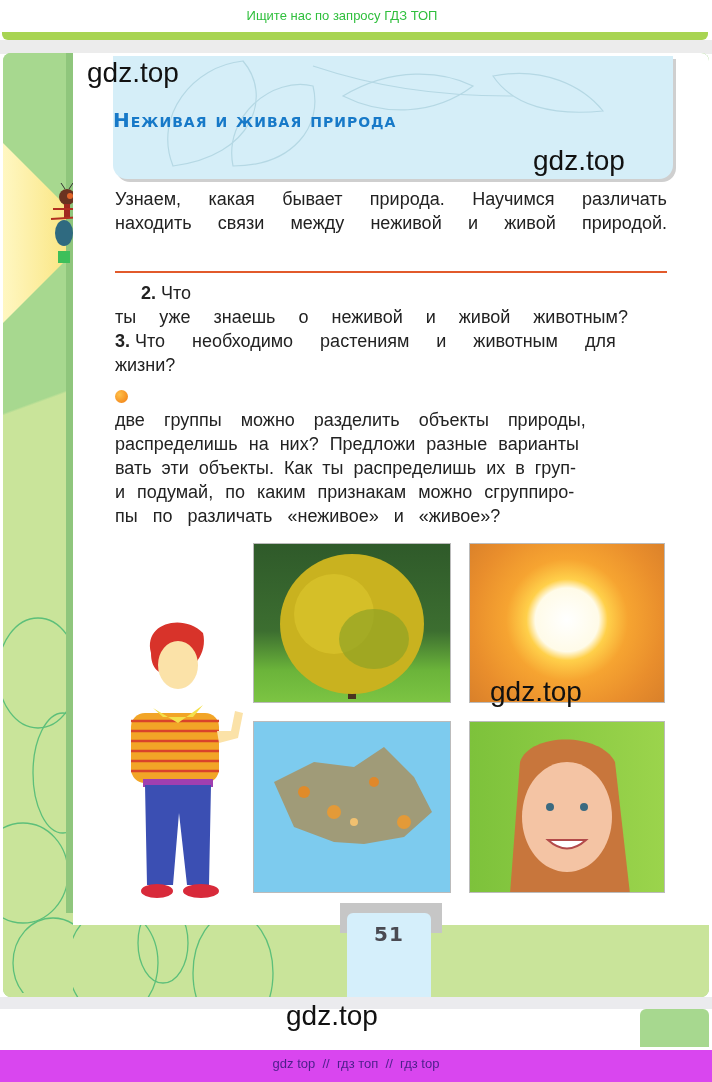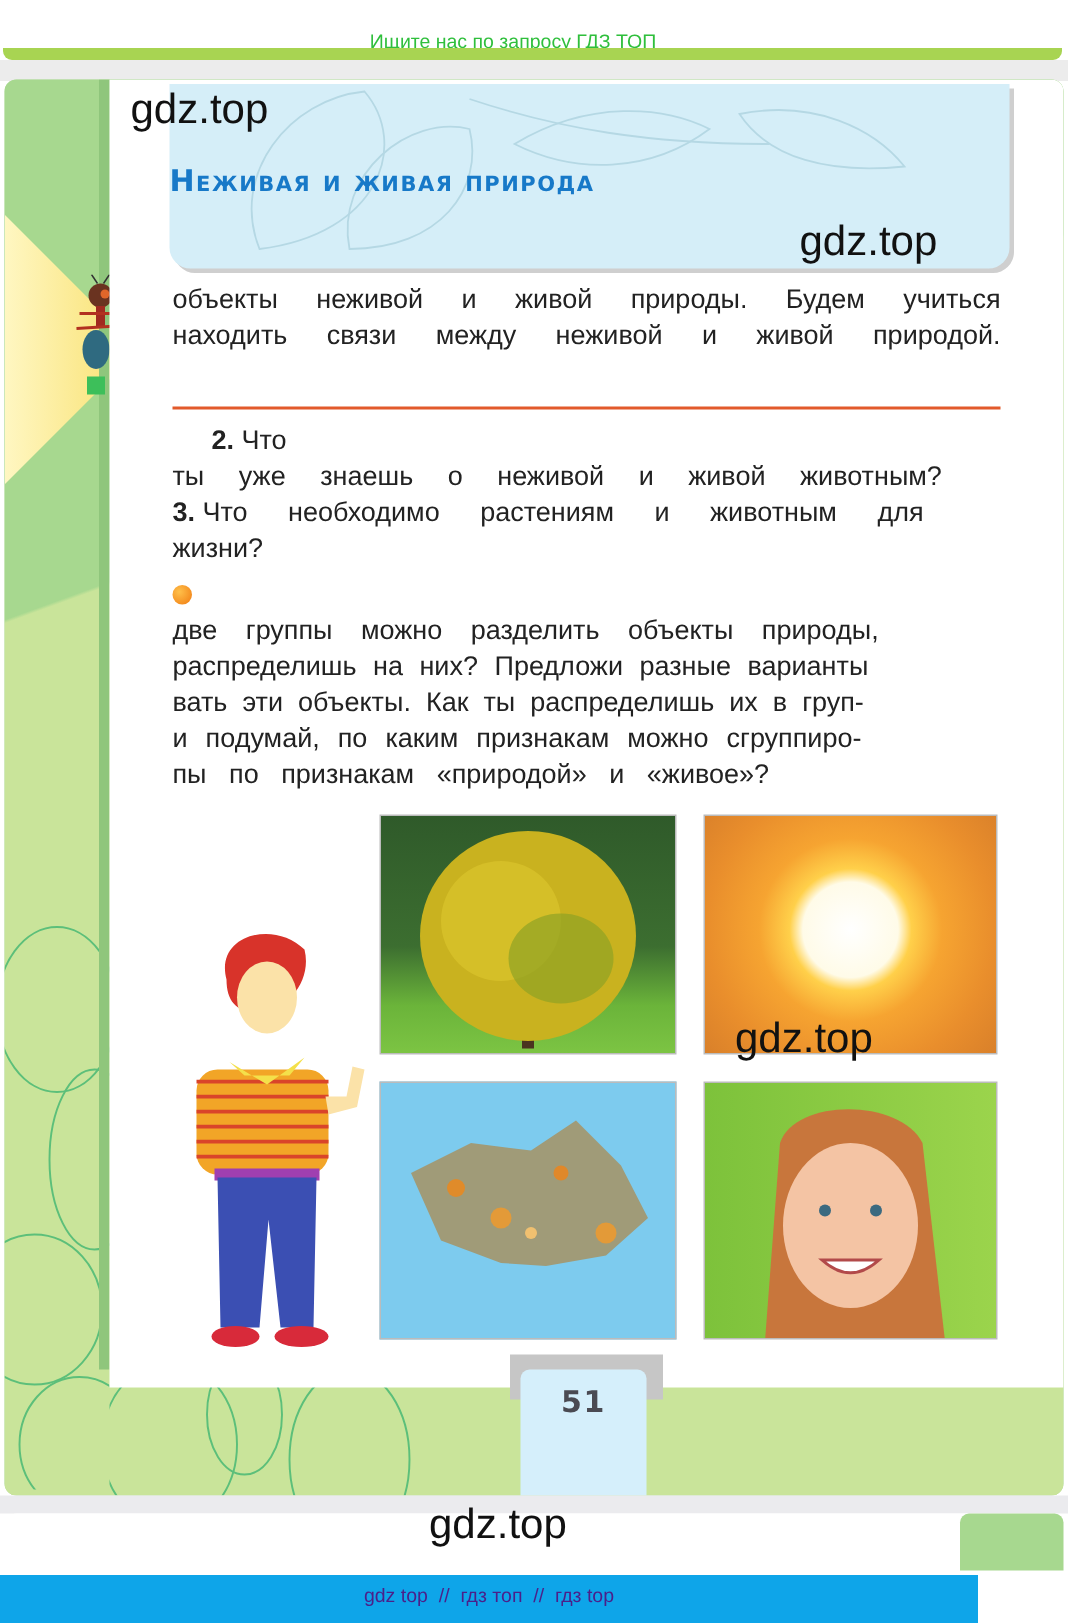--- a/index.html
+++ b/index.html
@@ -1,19 +1,19 @@
 <!DOCTYPE html>
 <html><head>
 <meta charset="utf-8">
 <style>
   * { box-sizing: border-box; margin: 0; padding: 0; }
   html, body { width: 712px; height: 1082px; background: #ffffff; overflow: hidden; }
   body { position: relative; font-family: "Liberation Sans", sans-serif; }
 
-  .top-banner { position: absolute; left: 0; top: 12px; width: 684px; height: 32px; background: #fff; text-align: center; }
+  .top-banner { position: absolute; left: 0; top: 0; width: 684px; height: 32px; background: #fff; text-align: center; }
   .top-banner span { font-family: "Liberation Sans", sans-serif; font-size: 13px; color: #2fbf3c; line-height: 32px; }
   .top-strip { position: absolute; left: 2px; top: 32px; width: 706px; height: 8px; background: #a8d452; border-radius: 0 0 6px 6px; }
   .gap-grey { position: absolute; left: 0; top: 40px; width: 712px; height: 14px; background: #ececec; }
 
   .page { position: absolute; left: 3px; top: 53px; width: 706px; height: 944px; background: #a7d88f; border-radius: 8px; overflow: hidden; }
   .page-bg-light { position: absolute; left: 0; top: 0; width: 706px; height: 944px;
     background: linear-gradient(160deg, #a7d88f 0%, #a7d88f 30%, #c9e49a 30.2%, #c9e49a 100%); }
   .left-yellow { position: absolute; left: 0; top: 90px; width: 90px; height: 180px;
     background: linear-gradient(90deg,#fff7c2,#f8df6a); clip-path: polygon(0 0, 100% 50%, 0 100%); }
   .left-edge { position: absolute; left: 63px; top: 0; width: 7px; height: 860px; background: #8fc67c; }
@@ -45,21 +45,21 @@
   .ph-girl { left: 396px; top: 668px; width: 196px; height: 172px; background: linear-gradient(90deg,#7dc23b,#9bd44c); }
 
   .page-tab-back { position: absolute; left: 340px; top: 903px; width: 102px; height: 30px; background: #c6c6c6; }
   .page-tab { position: absolute; left: 347px; top: 913px; width: 84px; height: 84px; background: #d5effb; border-radius: 6px 6px 0 0; text-align: center; }
   .page-tab span { font-family: "DejaVu Sans", sans-serif; font-weight: bold; font-size: 20px; color: #4a4a52; line-height: 42px; letter-spacing: 1px; }
 
   .gap-grey2 { position: absolute; left: 0; top: 997px; width: 712px; height: 12px; background: #ebebee; }
   .next-page { position: absolute; left: 3px; top: 1009px; width: 706px; height: 38px; background: #fff; border-radius: 8px 8px 0 0; }
   .next-green { position: absolute; left: 640px; top: 1009px; width: 69px; height: 38px; background: #a7d88f; border-radius: 6px 6px 0 0; }
 
-  .footer { position: absolute; left: 0; top: 1050px; width: 652px; height: 32px; text-align: center; background: #0ea5e9; }
+  .footer { position: absolute; left: 0; top: 1050px; width: 712px; height: 32px; text-align: center; background: #d946ef; }
   .footer span { font-family: "Liberation Sans", sans-serif; font-size: 13px; color: #4b1f8a; line-height: 28px; }
 </style>
 </head>
 <body>
 
 <div class="top-banner">
   <span>Ищите нас по запросу ГДЗ ТОП</span>
 </div>
 <div class="top-strip"></div>
 <div class="gap-grey"></div>
@@ -104,21 +104,21 @@
           <path d="M120 110 C 110 60, 160 20, 200 30 C 210 70, 180 110, 120 110 Z"></path>
           <path d="M230 40 C 280 10, 330 15, 360 30 C 320 60, 270 60, 230 40 Z"></path>
           <path d="M380 20 C 430 10, 470 30, 490 55 C 440 60, 400 50, 380 20 Z"></path>
           <path d="M200 10 C 260 30, 320 40, 400 40"></path>
         </g>
       </svg>
       <div class="title-text">Неживая и живая природа</div>
     </div>
 
     <div class="intro">
-      <p>объекты неживой и живой природы. Будем учиться</p>
+      <p>Узнаем, какая бывает природа. Научимся различать</p>
       <p>находить связи между неживой и живой природой.</p>
     </div>
     <div class="red-rule"></div>
 
     <div class="questions">
       <div class="line" style="padding-left:26px">
         <span><b>2.</b> <span>Что</span></span>
       </div>
       <div class="line">
         <span style="word-spacing:18px">ты уже знаешь о неживой и живой животным?</span>
@@ -140,21 +140,21 @@
         </div>
       <div class="line">
           <span style="word-spacing:6px">распределишь на них? Предложи разные варианты</span>
         </div>
       <div class="line">
           <span style="word-spacing:5px">вать эти объекты. Как ты распределишь их в груп-</span>
         </div>
       <div class="line">
           <span style="word-spacing:7px">и подумай, по каким признакам можно сгруппиро-</span>
         </div>
-      <div><span style="word-spacing:10px">пы по признакам «природой» и «живое»?</span></div>
+      <div><span style="word-spacing:10px">пы по различать «неживое» и «живое»?</span></div>
     </div>
 
     <svg style="position:absolute;left:40px;top:560px" width="135" height="290">
       <path d="M38 40 C 30 10, 70 0, 90 20 C 95 40, 80 60, 60 62 C 45 62, 38 55, 38 40 Z" fill="#d8332a"></path>
       <ellipse cx="65" cy="52" rx="20" ry="24" fill="#fbe2a8"></ellipse>
       <rect x="18" y="100" width="88" height="70" rx="14" fill="#f2a527"></rect>
       <g stroke="#d9442a" stroke-width="2.5">
         <line x1="18" y1="108" x2="106" y2="108"></line>
           <line x1="18" y1="118" x2="106" y2="118"></line>
         <line x1="18" y1="128" x2="106" y2="128"></line>

